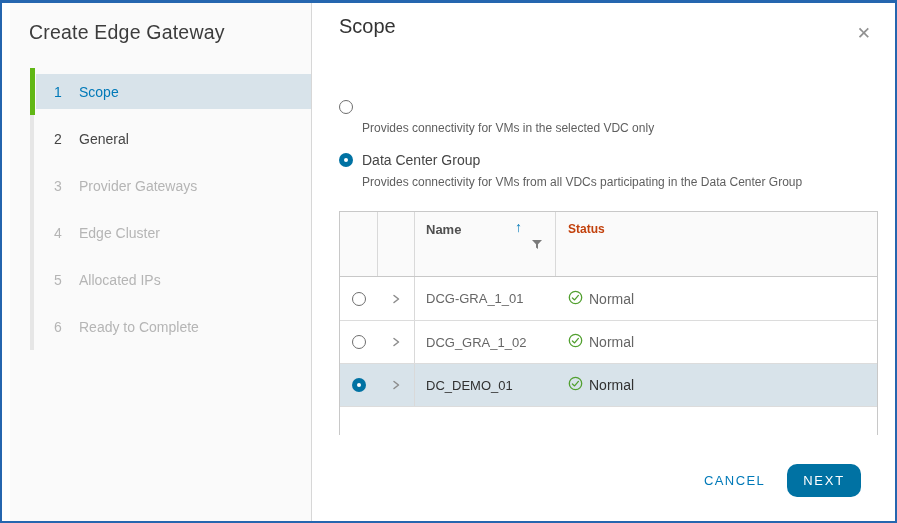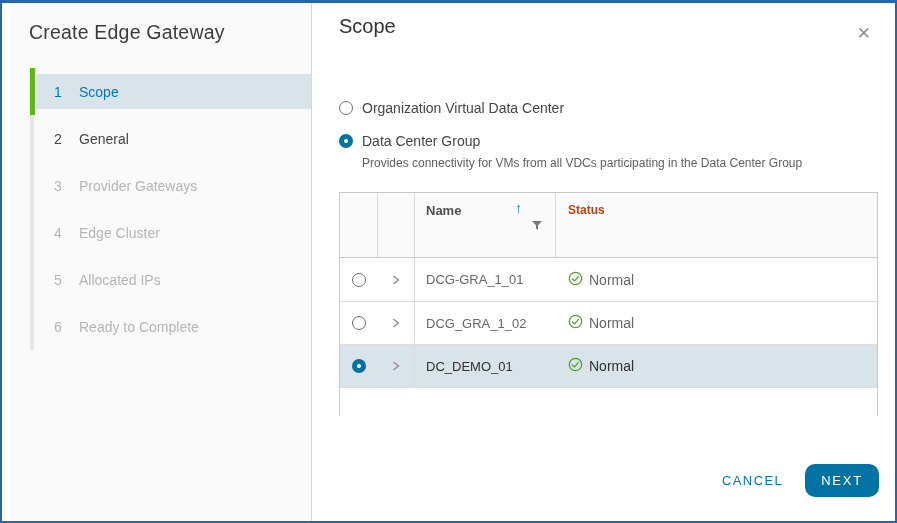--- a/index.html
+++ b/index.html
@@ -71,21 +71,21 @@
   .td { display:flex; align-items:center; }
   .td-radio { width:38px; justify-content:center; }
   .td-exp { width:37px; justify-content:center; border-right:1px solid #d9d9d9; }
   .td-name { width:141px; padding-left:11px; font-size:13px; color:#666; }
   .td-status { flex:1; padding-left:12px; font-size:14px; color:#666; }
   .trow.selected .td-name, .trow.selected .td-status { color:#313131; }
   .status-txt { margin-left:6px; }
   .filler { height:29px; border-top:1px solid #dcdcdc; background:#fff; }
   .chev { line-height:0; }
   
-  .footer { position:absolute; right:16px; bottom:24px; display:flex; align-items:center; }
+  .footer { position:absolute; right:34px; bottom:24px; display:flex; align-items:center; }
   .btn-cancel {
     background:none; border:none; color:#0079b8; font-family:inherit;
     font-size:13px; letter-spacing:1.4px; font-weight:500; cursor:pointer; margin-right:22px;
   }
   .btn-next {
     background:#0072a3; border:none; color:#fff; font-family:inherit;
     font-size:13px; letter-spacing:1.8px; font-weight:500;
     padding:9px 16px; border-radius:10px; cursor:pointer;
   }
 </style>
@@ -151,22 +151,22 @@
 
   <div class="main">
     <div class="panel-title">Scope</div>
     <div class="close-btn">✕</div>
 
     <div class="options">
 
       <div class="option">
         <div class="option-row">
           <span class="radio"></span>
-          <span class="option-label">Organization Virtual Data Center</span>
-        </div>
+        </div>
+        <div class="option-desc">Provides connectivity for VMs in the selected VDC only</div>
       </div>
 
       <div class="option">
         <div class="option-row">
           <span class="radio checked"></span>
           <span class="option-label">Data Center Group</span>
         </div>
         <div class="option-desc">Provides connectivity for VMs from all VDCs participating in the Data Center Group</div>
       </div>
 

